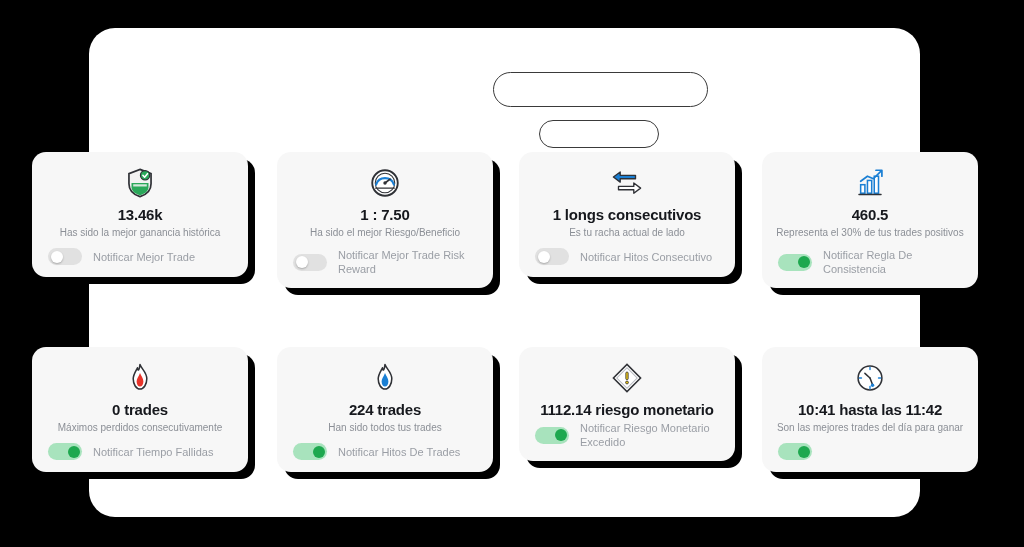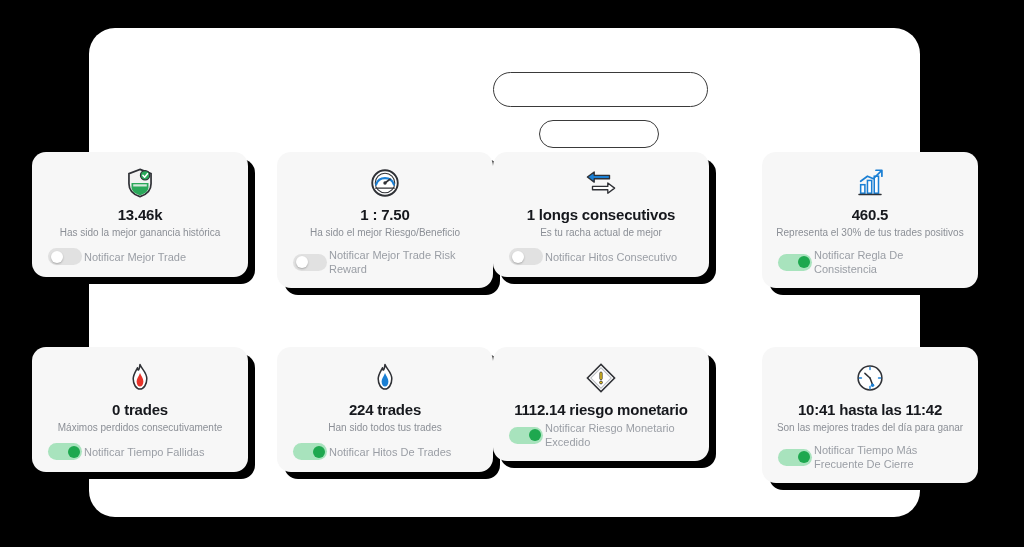--- a/index.html
+++ b/index.html
@@ -71,21 +71,21 @@
     padding: 14px 14px 12px 14px;
     pointer-events: auto;
     display: flex;
     flex-direction: column;
     align-items: center;
   }
 
   
   .c0 { left: 32px; }
   .c1 { left: 277px; }
-  .c2 { left: 493px; }
+  .c2 { left: 519px; }
   .c3 { left: 762px; }
   .r0 { top: 152px; }
   .r1 { top: 347px; }
 
   .card-icon {
     width: 34px;
     height: 34px;
     margin-bottom: 6px;
     display: block;
   }
@@ -104,21 +104,21 @@
     font-size: 10px;
     color: #8b8f96;
     text-align: center;
     line-height: 1.3;
     margin-bottom: 9px;
   }
 
   .toggle-row {
     display: flex;
     align-items: center;
-    gap: 2px;
+    gap: 11px;
     width: 100%;
     justify-content: flex-start;
     padding-left: 4px;
   }
 
   .switch {
     position: relative;
     flex: 0 0 auto;
     width: 34px;
     height: 17px;
@@ -204,21 +204,21 @@
     </div>
 
     <div class="card c2 r0">
       <span class="card-icon">
         <svg viewBox="0 0 40 40" width="34" height="34">
           <path d="M30 11 H12 L12 7 L4 13 L12 19 L12 15 H30 Z" fill="#1a7fd4" stroke="#2f3136" stroke-width="1.6" stroke-linejoin="round"></path>
           <path d="M10 24 H28 L28 20 L36 26 L28 32 L28 28 H10 Z" fill="#ffffff" stroke="#2f3136" stroke-width="1.6" stroke-linejoin="round"></path>
         </svg>
       </span>
       <div class="card-value">1 longs consecutivos</div>
-      <div class="card-desc">Es tu racha actual de mejor</div>
+      <div class="card-desc">Es tu racha actual de lado</div>
       <div class="toggle-row">
         <span class="switch">
             <span class="knob"></span>
           </span>
         <span class="toggle-label">Notificar Hitos Consecutivo</span>
       </div>
     </div>
 
     <div class="card c3 r0">
       <span class="card-icon">
@@ -305,18 +305,17 @@
           <line x1="20" y1="20" x2="23" y2="28" stroke="#2f3136" stroke-width="1.8" stroke-linecap="round"></line>
           <circle cx="23" cy="28.5" r="2" fill="#1a7fd4"></circle>
         </svg>
       </span>
       <div class="card-value">10:41 hasta las 11:42</div>
       <div class="card-desc">Son las mejores trades del día para ganar</div>
       <div class="toggle-row">
         <span class="switch on">
             <span class="knob"></span>
           </span>
-        <span class="toggle-label">Notificar Tiempo Más Frecuente De Cierre</span>
       </div>
     </div>
 
   </div>
 </div>
 
 </body></html>

